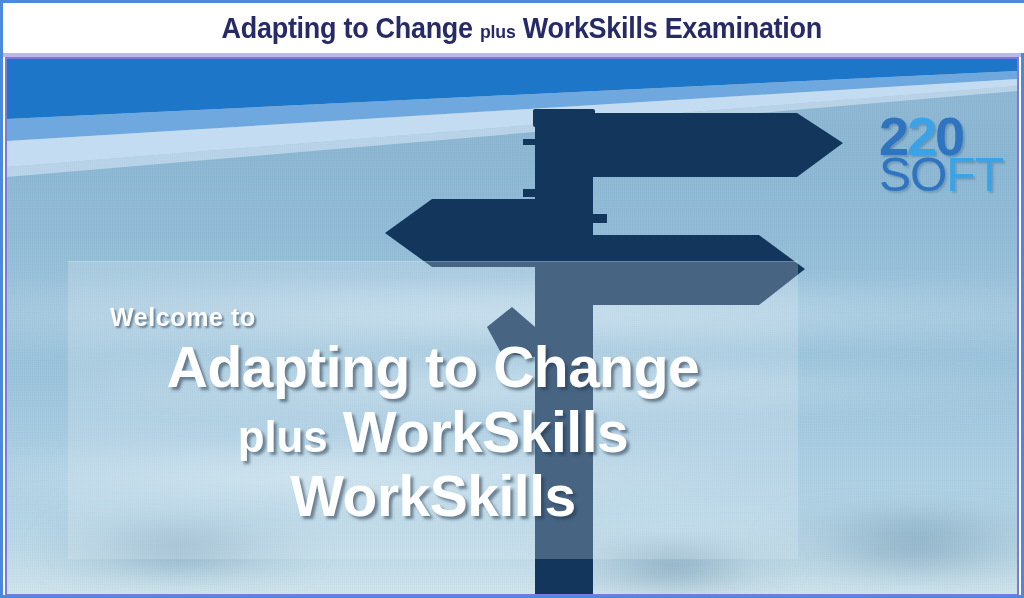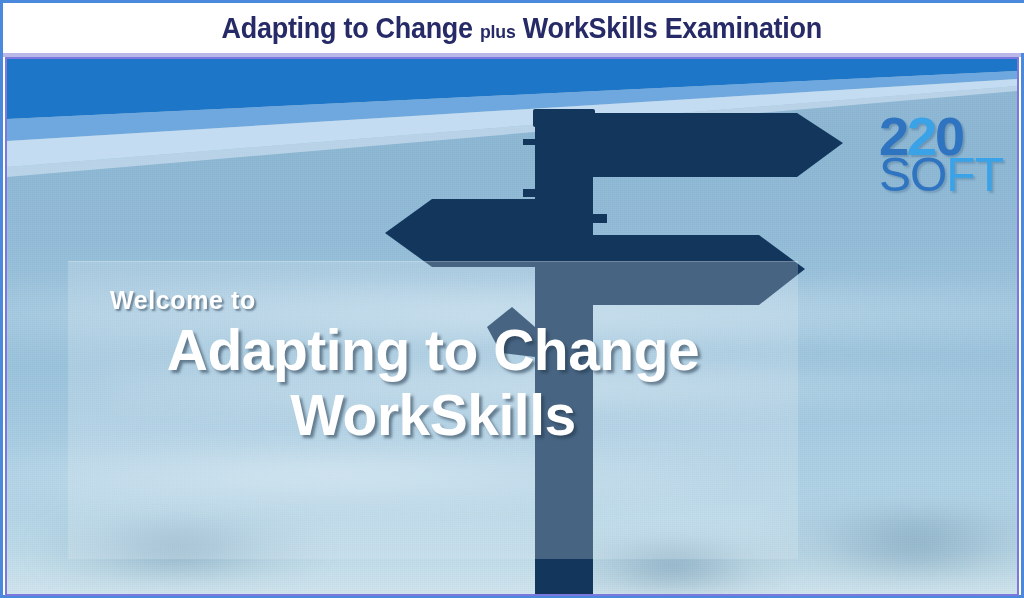--- a/index.html
+++ b/index.html
@@ -186,21 +186,21 @@
   }
 
   
   .text-block {
     position: absolute;
     left: 61px; top: 204px;
     width: 730px; height: 298px;
     display: flex;
     flex-direction: column;
     align-items: center;
-    padding-top: 25px;
+    padding-top: 42px;
   }
   .welcome-line {
     align-self: flex-start;
     margin-left: 42px;
     color: #ffffff;
     font-size: 25px;
     font-weight: bold;
     letter-spacing: 0.6px;
     text-shadow: 2px 2px 2px rgba(40,60,80,0.55);
     font-family: "Liberation Sans", sans-serif;
@@ -330,20 +330,23 @@
           <path d="M528,270 L505,250 L480,270 L494,296 L528,300 Z"></path>
         </g>
       </svg>
     </div>
 
     <div class="overlay-panel"></div>
 
     <div class="text-block">
       <div class="welcome-line">Welcome to</div>
       <div class="headline headline-l1">Adapting to Change</div>
+      <div class="headline headline-l2">
+        <span class="plus-word">plus</span><span>&nbsp;</span><span>WorkSkills</span>
+      </div>
       <div class="headline headline-l3">WorkSkills</div>
     </div>
 
     <div class="logo">
       <span class="logo-220"><span>2</span><span class="digit-mid">2</span><span>0</span></span>
       <span class="logo-soft"><span>S</span><span>O</span><span class="bright">F</span><span class="bright">T</span></span>
     </div>
 
   </div>
 

